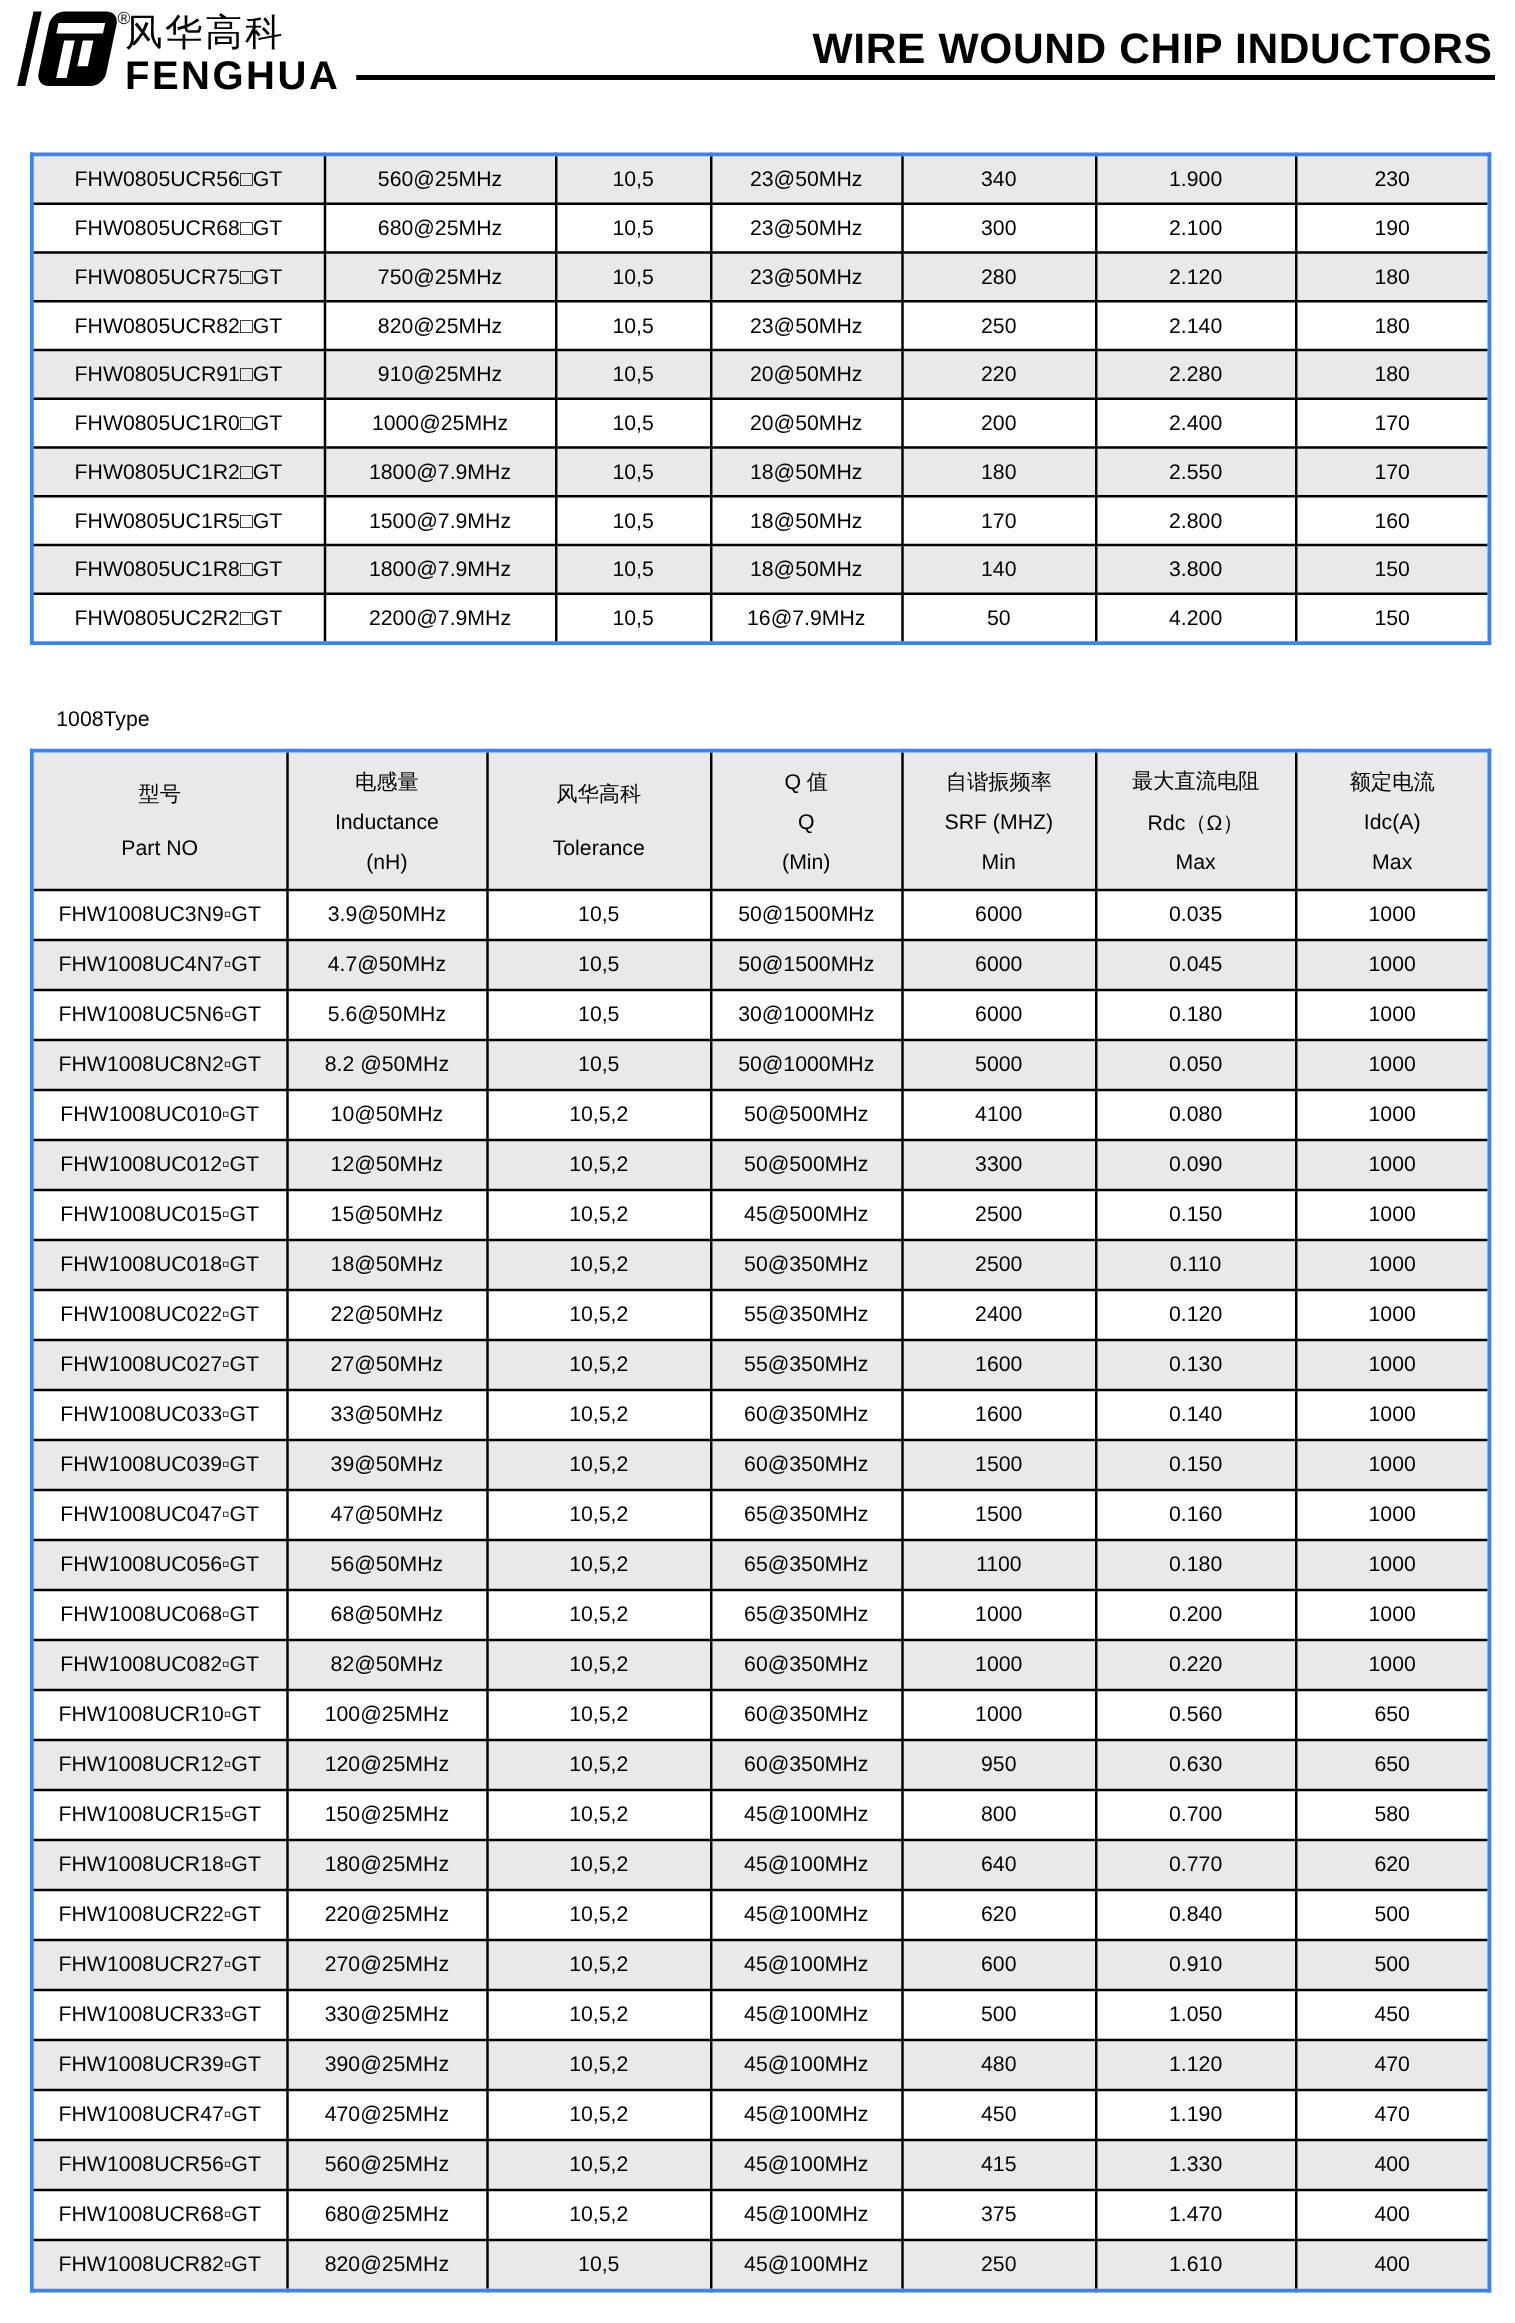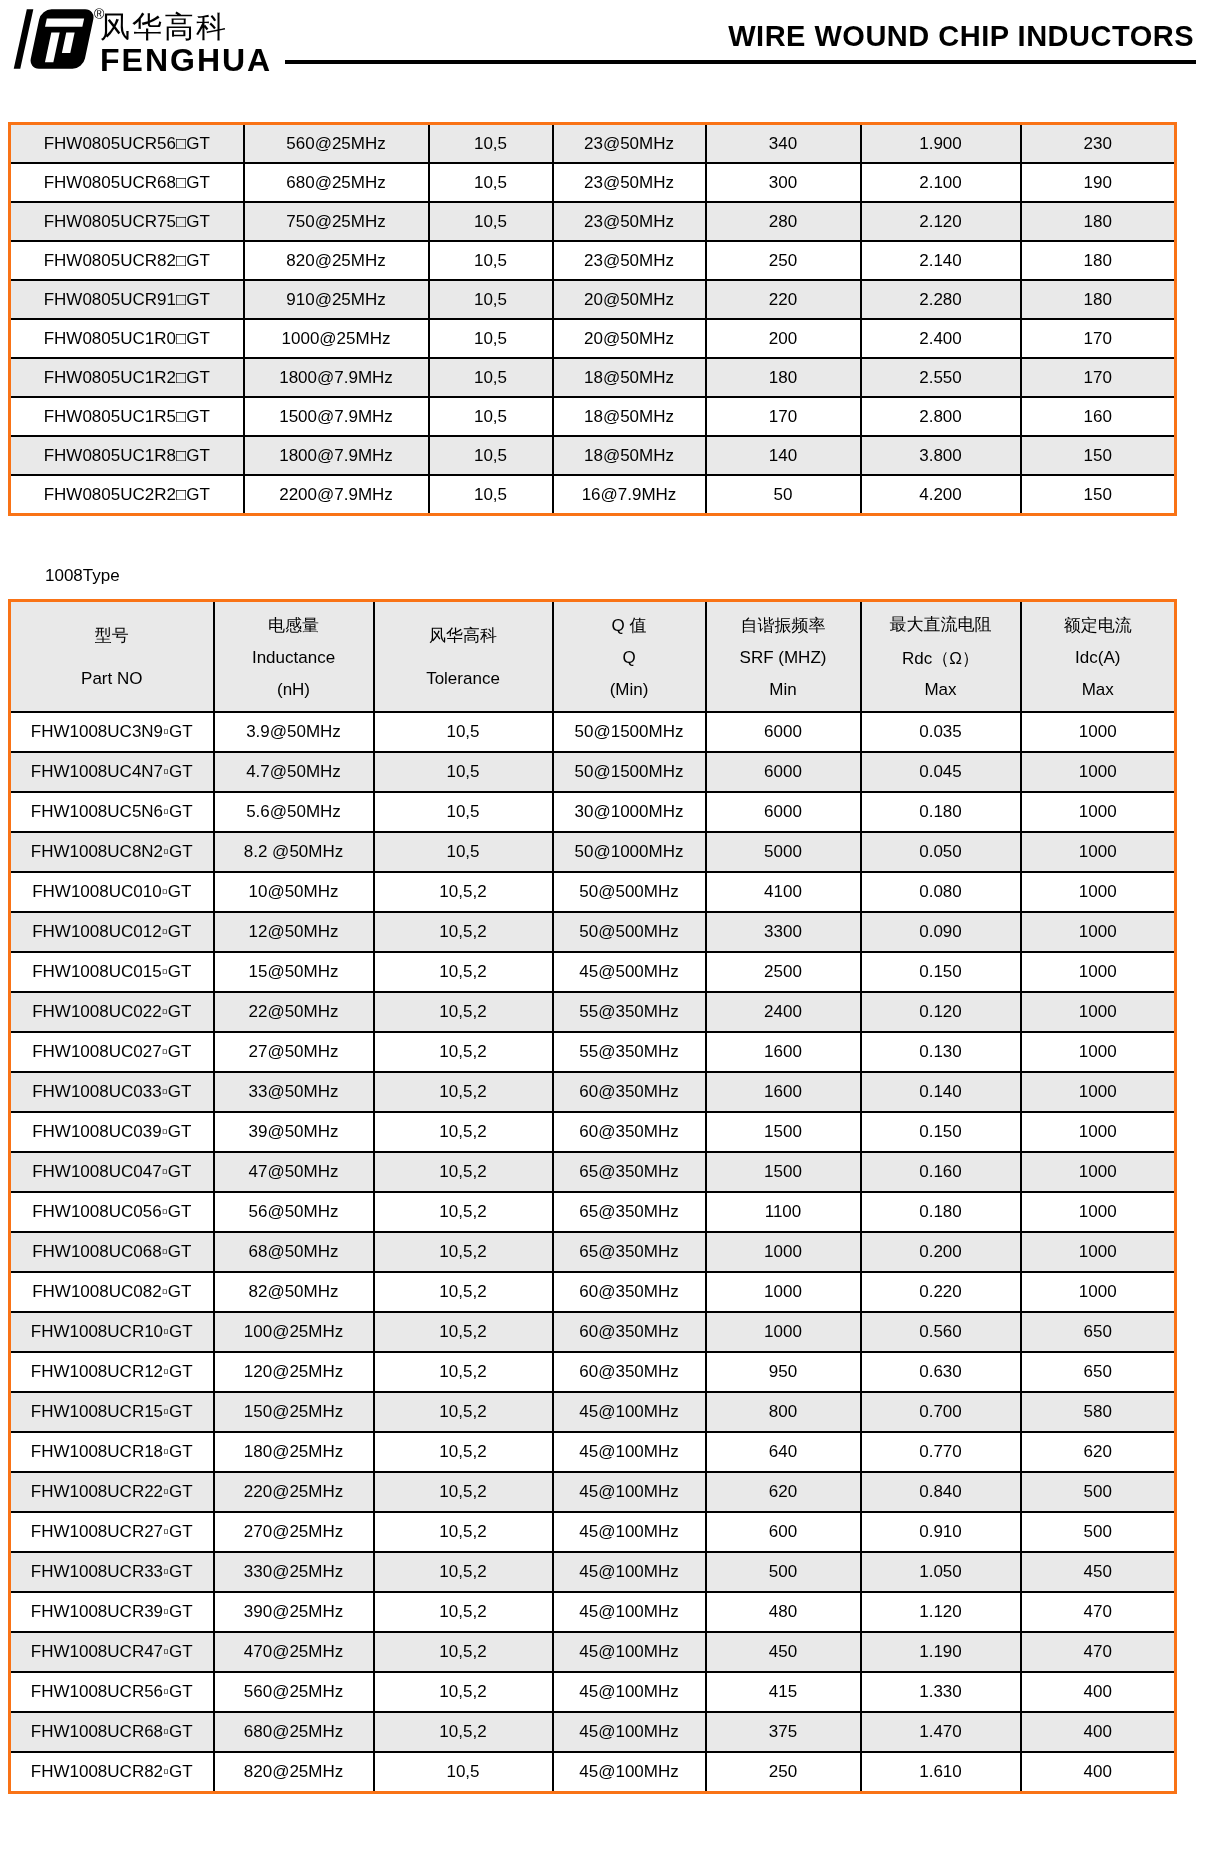--- a/index.html
+++ b/index.html
@@ -9,25 +9,25 @@
     color:#000;
   }
   .page{position:relative;width:1212px;height:1858px;overflow:hidden;background:#fff;}
 
   
   .hdr{position:relative;height:122px;}
   .logo-mark{position:absolute;left:10px;top:5px;}
   .reg{position:absolute;left:94px;top:6px;font-size:14px;}
   .brand-cn{position:absolute;left:100px;top:12px;font-size:30px;font-weight:normal;letter-spacing:2px;line-height:1;}
   .brand-en{position:absolute;left:100px;top:44px;font-size:32px;font-weight:bold;letter-spacing:2px;line-height:1;}
-  .doc-title{position:absolute;right:18px;top:20px;font-size:29px;font-weight:bold;letter-spacing:0.5px;white-space:nowrap;}
+  .doc-title{position:absolute;right:18px;top:20px;font-size:34px;font-weight:bold;letter-spacing:0.5px;white-space:nowrap;}
   .hdr-rule{position:absolute;left:285px;right:16px;top:60px;height:4px;background:#000;}
 
   
-  table{border-collapse:collapse;table-layout:fixed;width:1166px;margin-left:8px;border:3px solid #f97316;}
+  table{border-collapse:collapse;table-layout:fixed;width:1166px;margin-left:24px;border:3px solid #3b82f6;}
   td,th{border:2px solid #000;text-align:center;vertical-align:middle;font-size:17px;font-weight:normal;padding:0 2px;overflow:hidden;white-space:nowrap;}
   .t1{margin-top:0;}
   .t1 td{height:37px;}
   .t1 tbody tr:nth-child(odd){background:#e9e9e9;}
 
   .sec-label{margin:50px 0 13px 45px;font-size:17px;}
 
   .t2 thead th{background:#e9e9e9;height:109px;}
   .t2 .hc{display:flex;flex-direction:column;justify-content:space-evenly;height:109px;}
   .t2 tbody td{height:38px;}
@@ -282,20 +282,29 @@
         <tr>
           <td>FHW1008UC015▫GT</td>
           <td>15@50MHz</td>
           <td>10,5,2</td>
           <td>45@500MHz</td>
           <td>2500</td>
           <td>0.150</td>
           <td>1000</td>
         </tr>
         <tr>
+          <td>FHW1008UC018▫GT</td>
+          <td>18@50MHz</td>
+          <td>10,5,2</td>
+          <td>50@350MHz</td>
+          <td>2500</td>
+          <td>0.110</td>
+          <td>1000</td>
+        </tr>
+        <tr>
           <td>FHW1008UC022▫GT</td>
           <td>22@50MHz</td>
           <td>10,5,2</td>
           <td>55@350MHz</td>
           <td>2400</td>
           <td>0.120</td>
           <td>1000</td>
         </tr>
         <tr>
           <td>FHW1008UC027▫GT</td>

